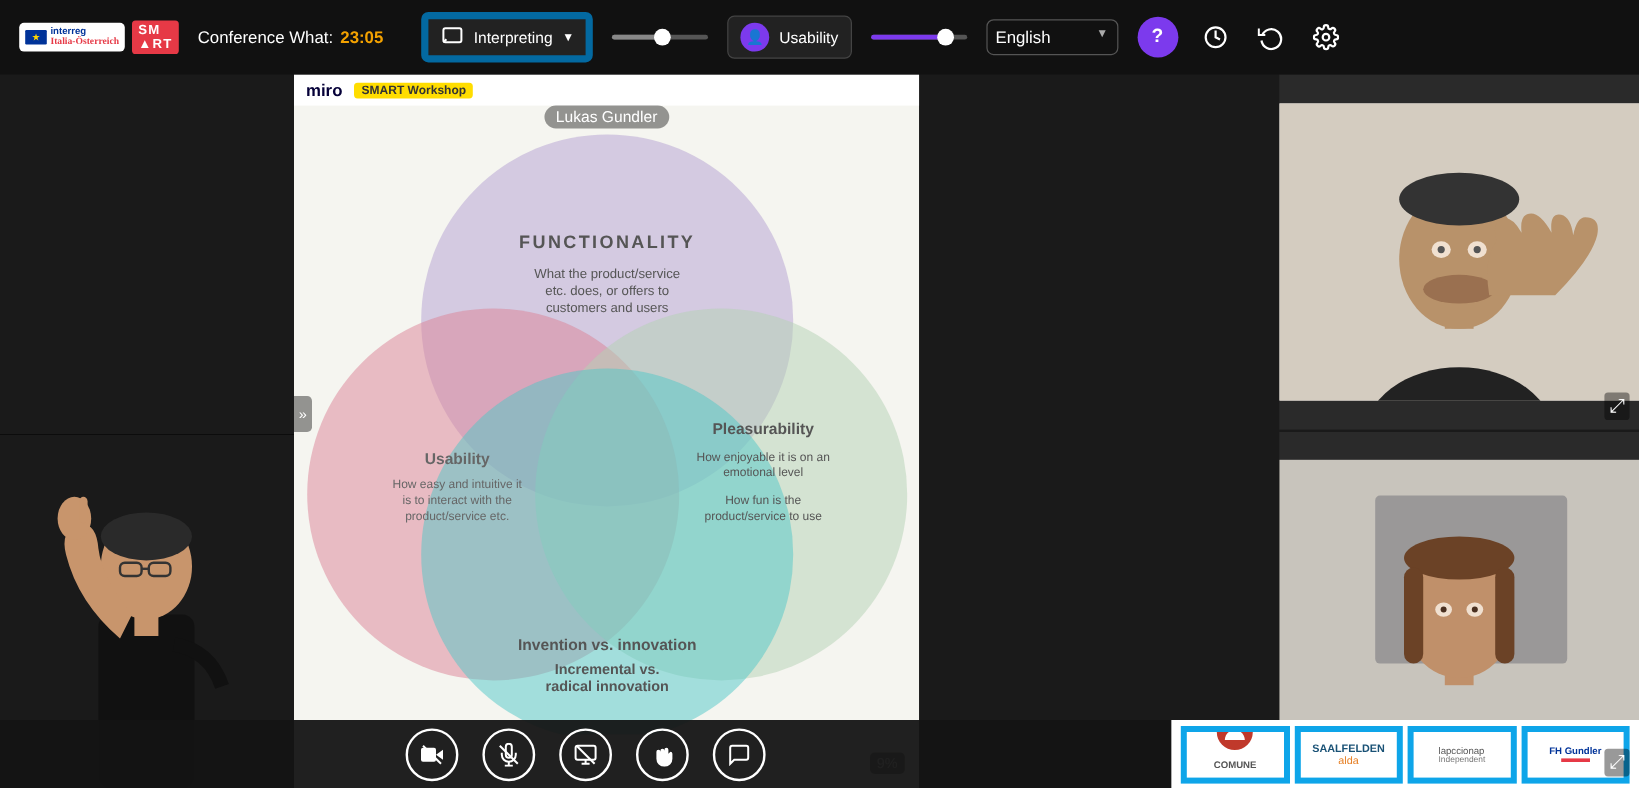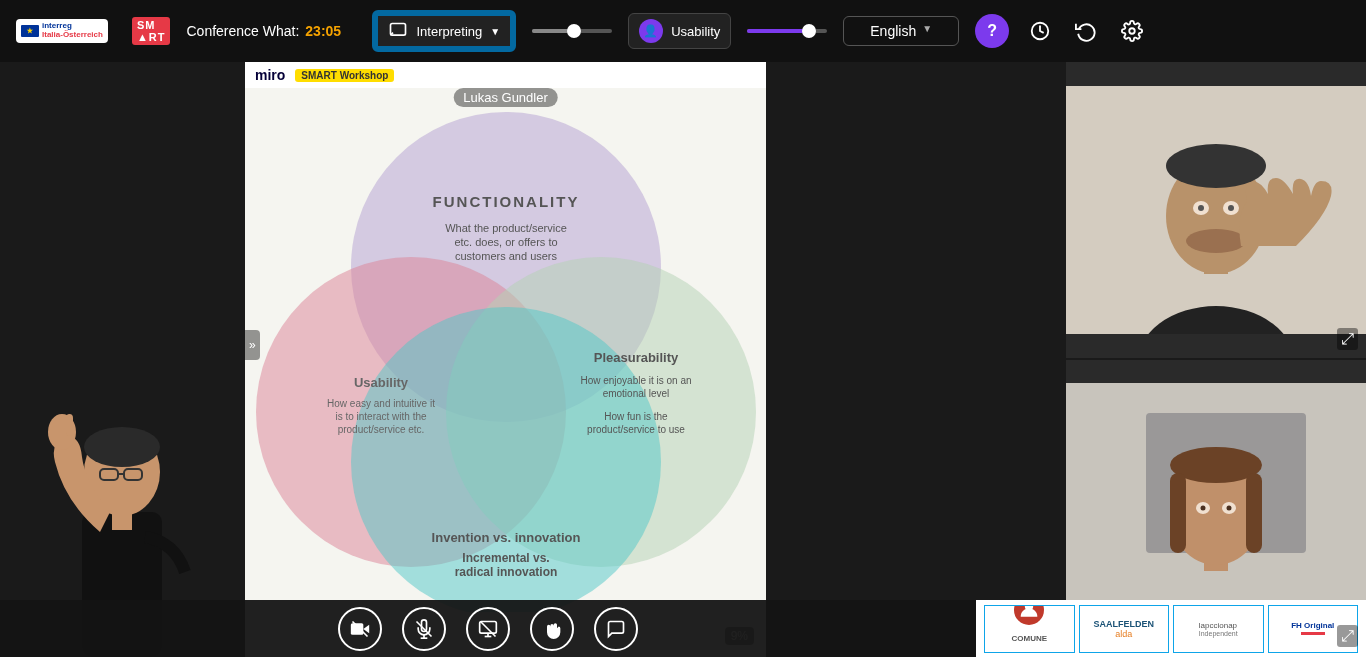--- a/index.html
+++ b/index.html
@@ -20,21 +20,21 @@
       align-items: center;
       padding: 0 16px;
       gap: 16px;
       z-index: 10;
       position: relative;
     }
 
     #logo-area {
       display: flex;
       align-items: center;
-      gap: 24px;
+      gap: 6px;
       min-width: 130px;
     }
 
     .logo-interreg {
       background: white;
       border-radius: 4px;
       padding: 3px 5px;
       display: flex;
       align-items: center;
       gap: 3px;
@@ -197,21 +197,21 @@
       top: -5px;
       left: 55px;
     }
 
     #language-select {
       display: flex;
       align-items: flex-start;
       background: #111;
       border: 1px solid #555;
       border-radius: 6px;
-      padding: 6px 26px;
+      padding: 6px 7px;
       gap: 6px;
       cursor: pointer;
       color: white;
       font-size: 14px;
       min-width: 110px;
     }
 
     .lang-chevron {
       margin-left: auto;
       font-size: 10px;
@@ -429,21 +429,21 @@
       background: #fff;
       display: flex;
       align-items: center;
       padding: 4px 8px;
       gap: 4px;
     }
 
     .logo-box {
       flex: 1;
       height: 48px;
-      border: 1px solid #0ea5e9;
+      border: 5px solid #0ea5e9;
       display: flex;
       align-items: center;
       justify-content: center;
       overflow: hidden;
     }
 
     .logo-text {
       font-size: 8px;
       text-align: center;
       color: #555;
@@ -497,21 +497,21 @@
     
   </style>
 </head>
 <body>
 
 <div id="topbar">
 
   <div id="logo-area">
     <div class="logo-interreg">
       <div class="eu-flag">★</div>
-      <span style="font-size:8px; line-height:1.1; color:#003399;">interreg<br><span style="color:#e63946;">Italia-Österreich</span></span>
+      <span style="font-size:8px; line-height:1.1; color:#003399;">interreg<br><span style="color:#e63946;font-family:Liberation Serif, serif;">Italia-Österreich</span></span>
     </div>
     <div class="logo-smart">SM<br>▲RT</div>
   </div>
 
   <div id="conference-time">
     <span>Conference What:</span>
     <span class="time-value">23:05</span>
   </div>
 
   <div id="interpreting-control">
@@ -769,19 +769,19 @@
       </div>
     </div>
     <div class="logo-box">
       <div style="padding:2px;">
         <div style="font-size:8px;color:#555;">lapccionap</div>
         <div style="font-size:7px;color:#777;">Independent</div>
       </div>
     </div>
     <div class="logo-box">
       <div style="text-align:center; padding:2px;">
-        <div style="font-size:8px;font-weight:bold;color:#003399;">FH Original</div>
+        <div style="font-size:8px;font-weight:bold;color:#003399;">FH Gundler</div>
         <div style="width:24px;height:3px;background:#e63946;margin:2px auto;"></div>
       </div>
     </div>
   </div>
 
 </div>
 
 </body></html>

